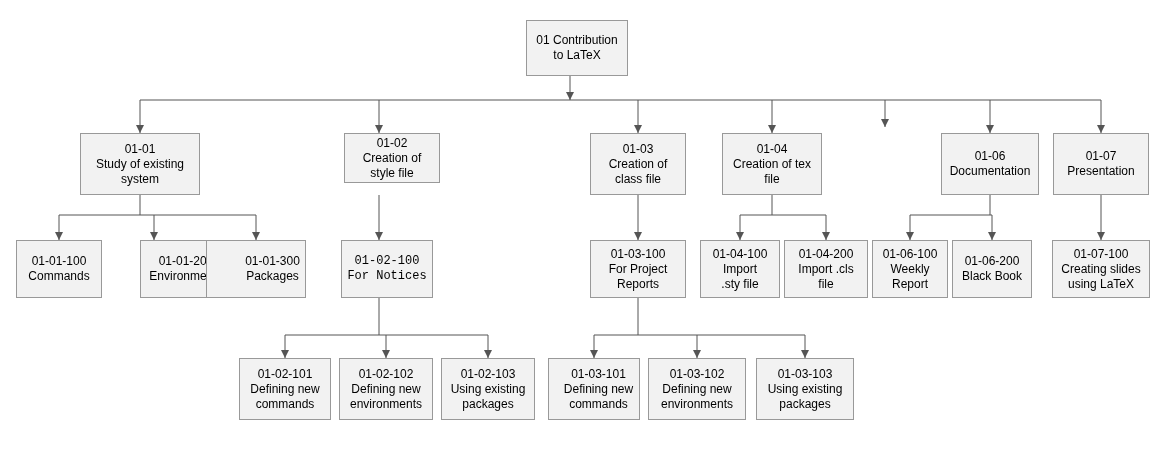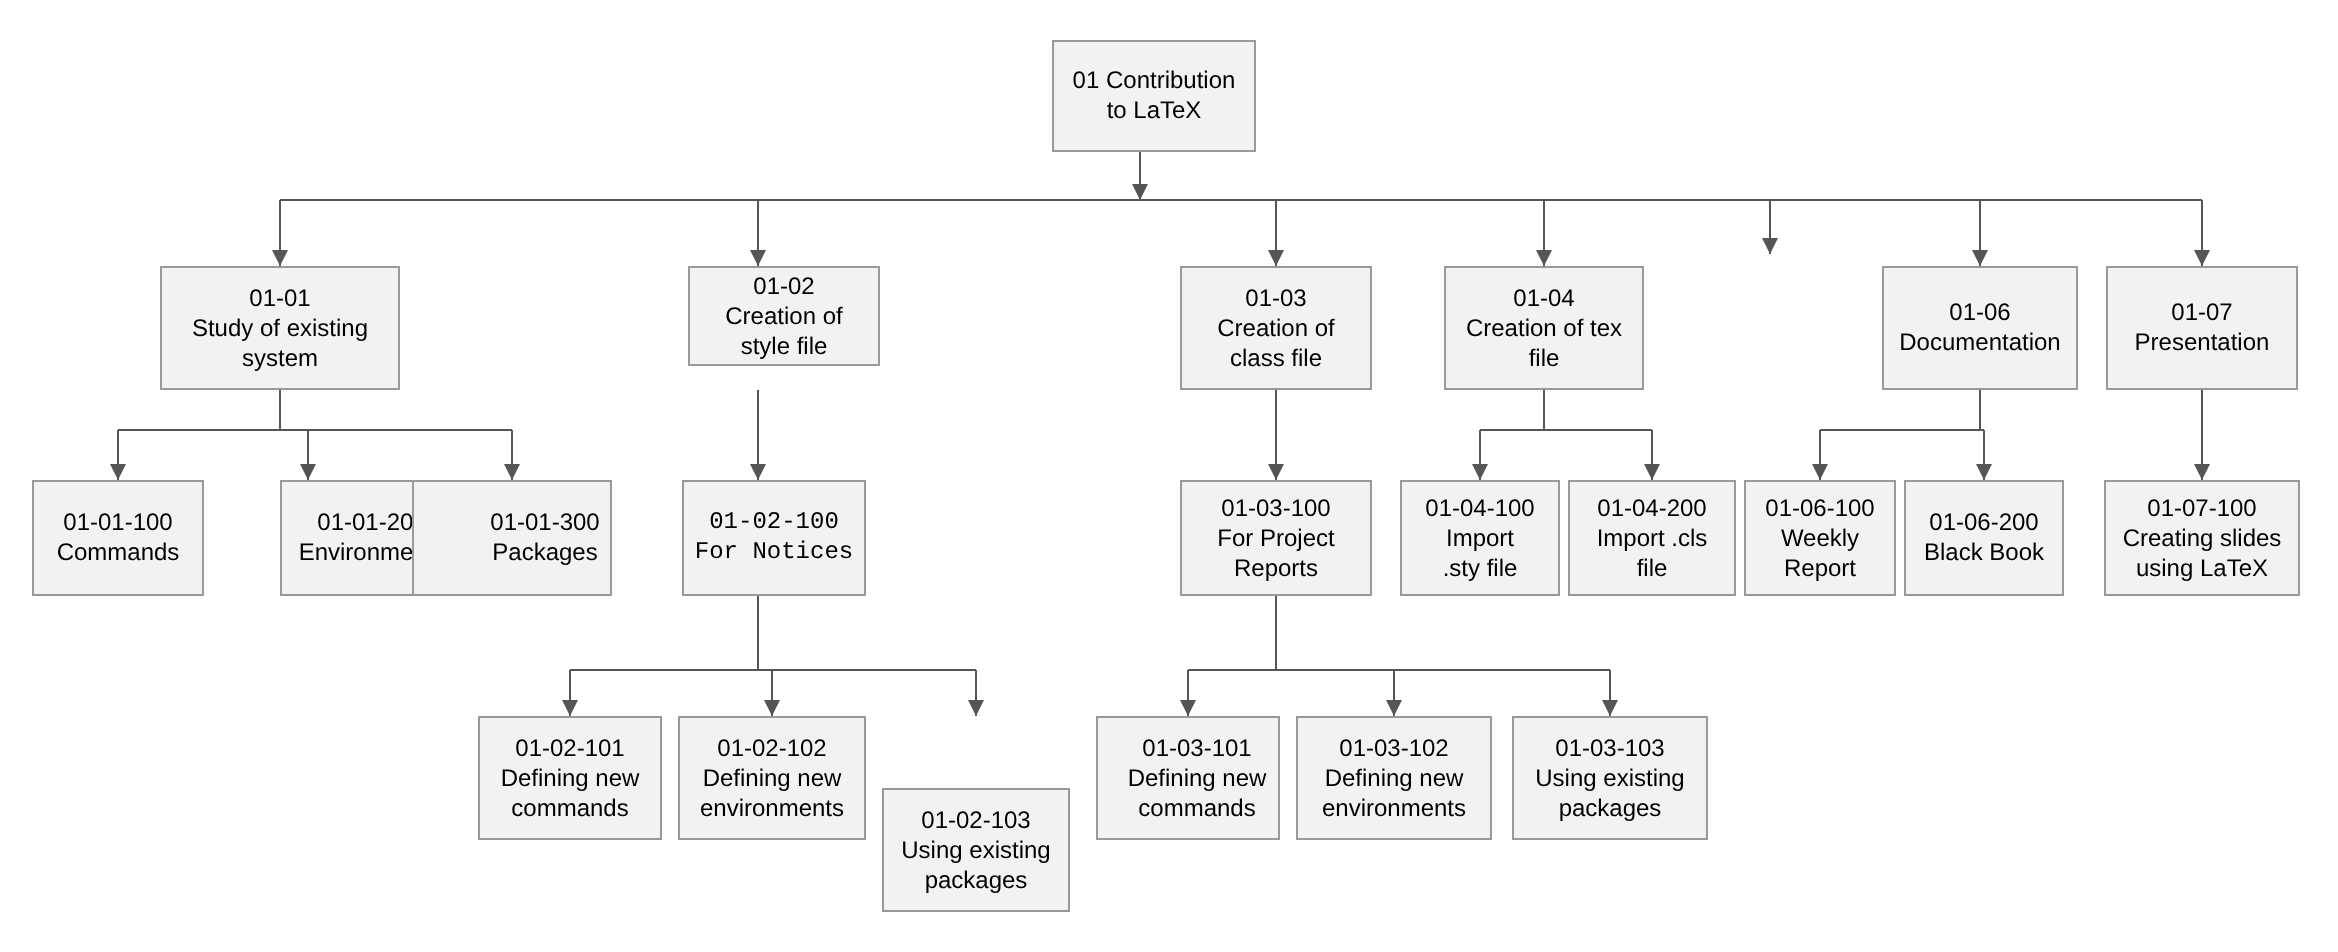--- a/index.html
+++ b/index.html
@@ -212,21 +212,21 @@
   <div class="node" style="left:239px; top:358px; width:92px; height:62px;">
     <span class="label">01-02-101
 Defining new
 commands</span>
   </div>
   <div class="node" style="left:339px; top:358px; width:94px; height:62px;">
     <span class="label">01-02-102
 Defining new
 environments</span>
   </div>
-  <div class="node" style="left:441px; top:358px; width:94px; height:62px;margin-top:36px;">
+  <div class="node" style="left:441px; top:358px; width:94px; height:62px;">
     <span class="label">01-02-103
 Using existing
 packages</span>
   </div>
   <div class="node" style="left:548px; top:358px; width:92px; height:62px;padding-left:12px;">
     <span class="label">01-03-101
 Defining new
 commands</span>
   </div>
   <div class="node" style="left:648px; top:358px; width:98px; height:62px;justify-content:flex-end;">

